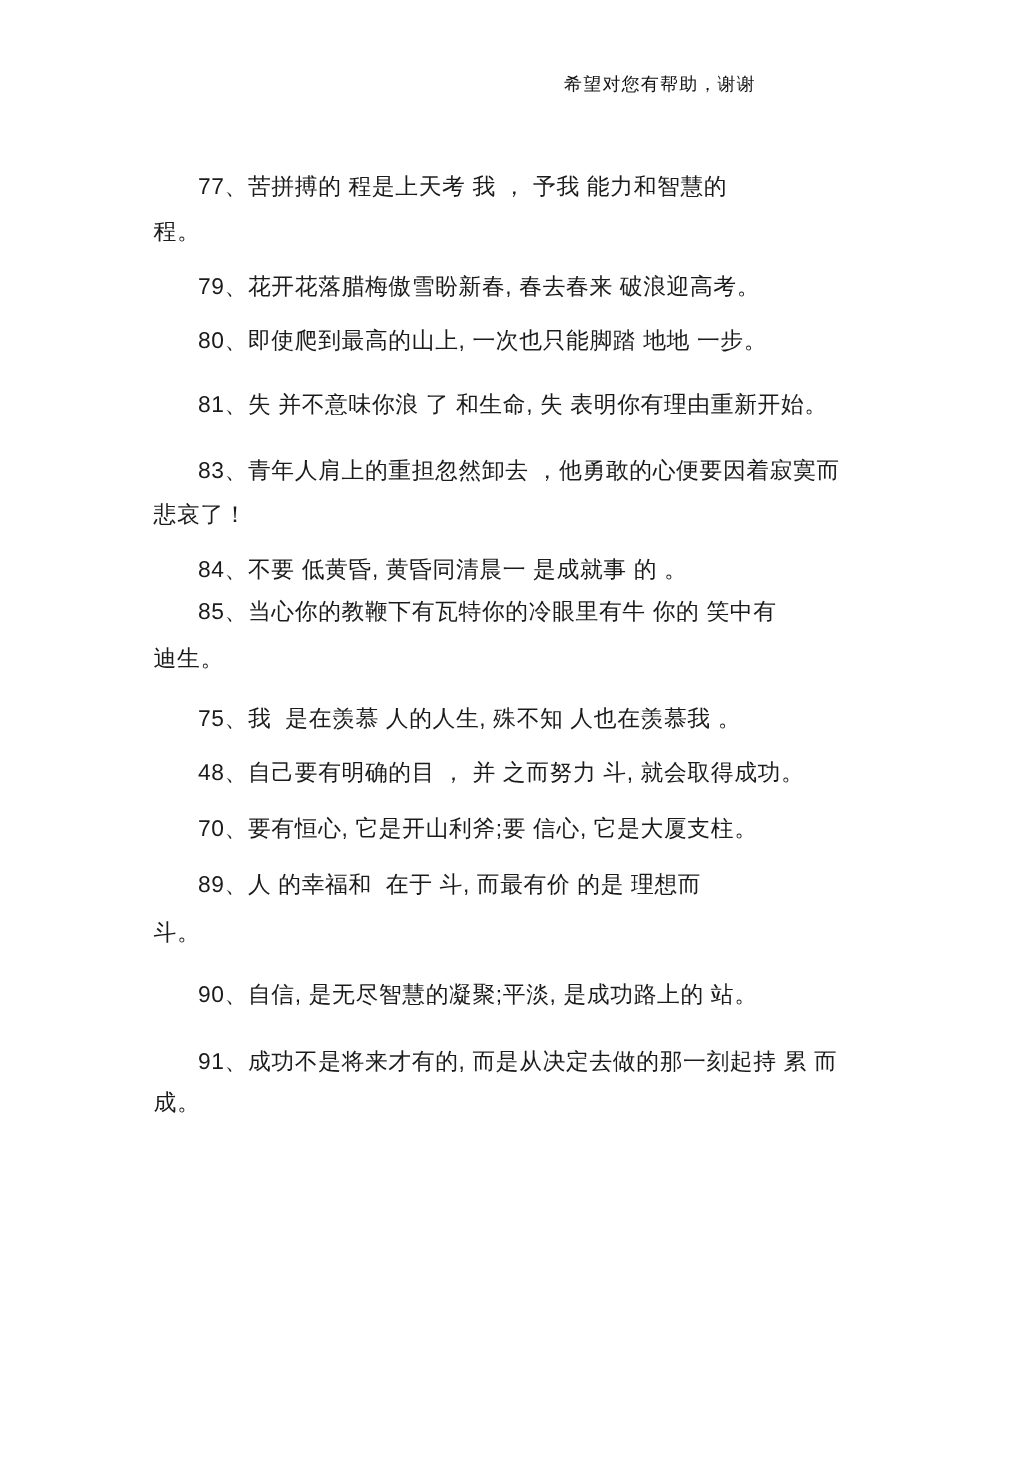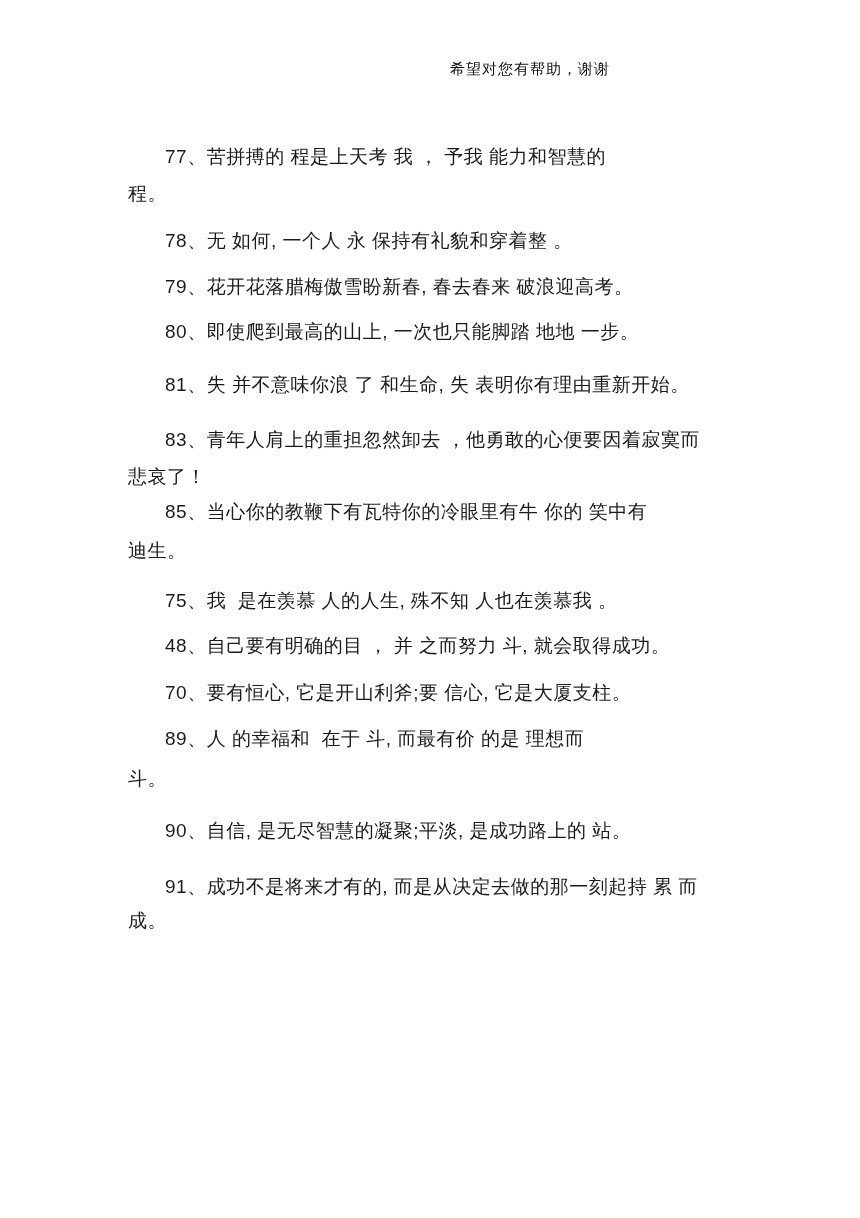--- a/index.html
+++ b/index.html
@@ -10,22 +10,22 @@
   .page {
     position: relative;
     width: 860px;
     height: 1218px;
     background: #ffffff;
     overflow: hidden;
   }
   .header-note {
     position: absolute;
     top: 61px;
-    left: 450px;
-    font-family: Liberation Mono, monospace;
+    left: 470px;
+    font-family: Liberation Serif, serif;
     font-size: 15px;
     line-height: 20px;
     color: #111111;
     letter-spacing: 1px;
     white-space: pre;
   }
   .content {
     position: absolute;
     left: 128px;
     top: 118px;
@@ -46,26 +46,26 @@
 </head>
 <body>
 
 <div class="page">
 
   <div class="header-note">希望对您有帮助，谢谢</div>
 
   <div class="content">
     <div class="line indent" style="margin-top:28px">77、苦拼搏的 程是上天考 我 ， 予我 能力和智慧的</div>
     <div class="line" style="margin-top:15px">程。</div>
-    <div class="line indent" style="margin-top:25px">78、无 如何, 一个人 永 保持有礼貌和穿着整 。</div>
     <div class="line indent" style="margin-top:24px">79、花开花落腊梅傲雪盼新春, 春去春来 破浪迎高考。</div>
     <div class="line indent" style="margin-top:23px">80、即使爬到最高的山上, 一次也只能脚踏 地地 一步。</div>
     <div class="line indent" style="margin-top:31px">81、失 并不意味你浪 了 和生命, 失 表明你有理由重新开始。</div>
     <div class="line indent" style="margin-top:33px">83、青年人肩上的重担忽然卸去 ，他勇敢的心便要因着寂寞而</div>
     <div class="line" style="margin-top:15px">悲哀了！</div>
+    <div class="line indent" style="margin-top:24px">84、不要 低黄昏, 黄昏同清晨一 是成就事 的 。</div>
     <div class="line indent" style="margin-top:13px">85、当心你的教鞭下有瓦特你的冷眼里有牛 你的 笑中有</div>
     <div class="line" style="margin-top:17px">迪生。</div>
     <div class="line indent" style="margin-top:28px">75、我  是在羡慕 人的人生, 殊不知 人也在羡慕我 。</div>
     <div class="line indent" style="margin-top:23px">48、自己要有明确的目 ， 并 之而努力 斗, 就会取得成功。</div>
     <div class="line indent" style="margin-top:25px">70、要有恒心, 它是开山利斧;要 信心, 它是大厦支柱。</div>
     <div class="line indent" style="margin-top:24px">89、人 的幸福和  在于 斗, 而最有价 的是 理想而</div>
     <div class="line" style="margin-top:18px">斗。</div>
     <div class="line indent" style="margin-top:30px">90、自信, 是无尽智慧的凝聚;平淡, 是成功路上的 站。</div>
     <div class="line indent" style="margin-top:34px">91、成功不是将来才有的, 而是从决定去做的那一刻起持 累 而</div>
     <div class="line" style="margin-top:12px">成。</div>

